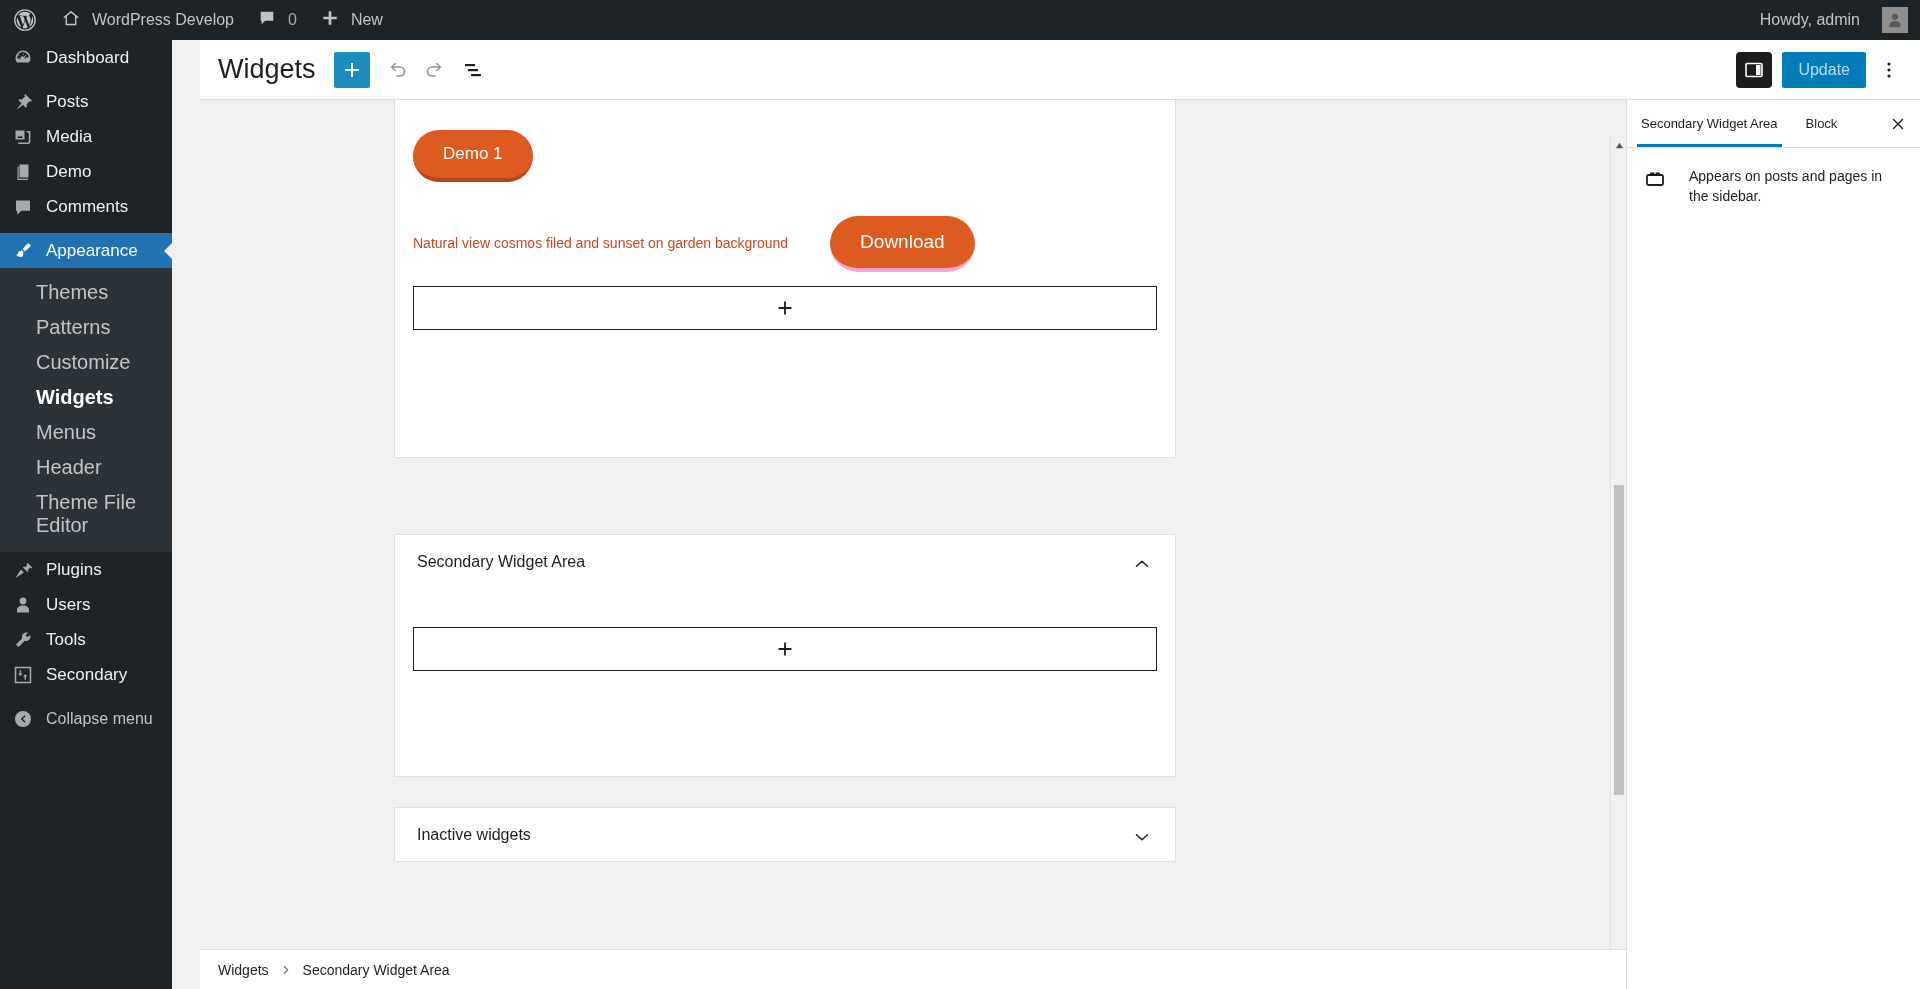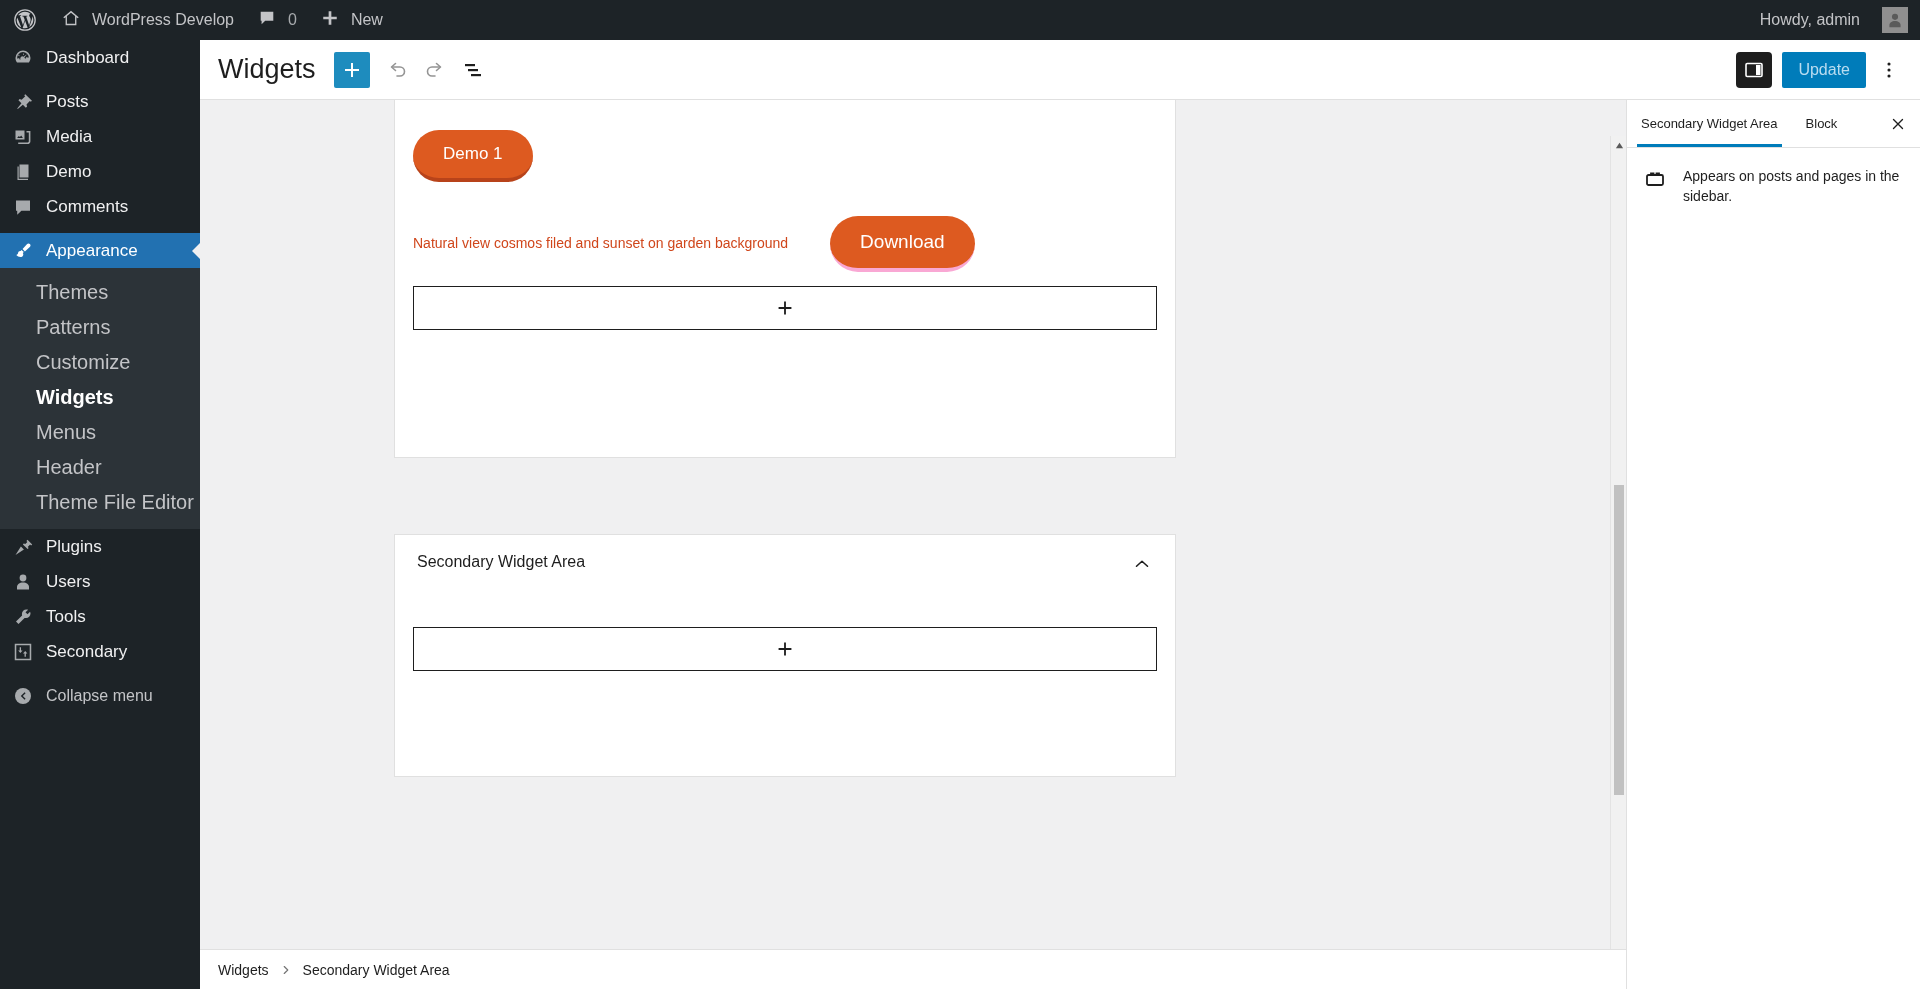--- a/index.html
+++ b/index.html
@@ -32,21 +32,21 @@
   .ab-avatar {
     width: 26px; height: 26px; background: #8f8f8f;
     display: flex; align-items: center; justify-content: center;
     margin-left: 10px;
   }
   .ab-avatar svg { width: 18px; height: 18px; }
 
   
   #adminmenu {
     position: absolute; top: 40px; left: 0;
-    width: 200px; height: 949px;
+    width: 172px; height: 949px;
     background: #1d2327;
     overflow: hidden;
   }
   .menu-item {
     display: flex; align-items: center; gap: 12px;
     height: 35px; padding-left: 12px;
     color: #f0f0f1; font-size: 17px;
     cursor: pointer; position: relative;
   }
   .menu-item .mi-ico {
@@ -283,21 +283,21 @@
     height: 3px; background: #007cba;
   }
   .panel-close {
     margin-left: auto; width: 44px;
     display: flex; align-items: center; justify-content: center;
     cursor: pointer; color: #1e1e1e; background: none; border: none;
   }
   .panel-close svg { width: 18px; height: 18px; }
   #panel-body { padding: 18px 16px; }
   .panel-desc-row {
-    display: flex; gap: 16px; align-items: flex-start;
+    display: flex; gap: 22px; align-items: flex-start;
   }
   .panel-desc-icon {
     flex: 0 0 24px; width: 24px; height: 24px; color: #1e1e1e;
     margin-top: 1px;
   }
   .panel-desc-icon svg { width: 24px; height: 24px; }
   .panel-desc-text {
     font-size: 14px; line-height: 1.45; color: #1e1e1e;
   }
 </style>
@@ -552,20 +552,28 @@
         </div>
         <div class="inner">
           <div class="appender" style="margin-top:26px">
             <svg viewBox="0 0 24 24" fill="currentColor">
                 <path d="M11 5h2v6h6v2h-6v6h-2v-6H5v-2h6V5z"></path>
               </svg>
           </div>
         </div>
       </section>
 
+      <section class="widget-area" id="area-inactive">
+        <div class="wa-title">Inactive widgets</div>
+        <div class="wa-chevron">
+          <svg viewBox="0 0 24 24" fill="none" stroke="currentColor" stroke-width="1.7" stroke-linecap="round" stroke-linejoin="round">
+              <path d="M6 9.5l6 5.5 6-5.5"></path>
+            </svg>
+        </div>
+      </section>
 
     </div>
 
     <div id="canvas-scroll">
       <div class="sb-arrow up">
         <svg viewBox="0 0 10 10" width="9" height="9" fill="currentColor">
             <path d="M5 2l4 6H1z"></path>
           </svg>
       </div>
       <div class="thumb"></div>

